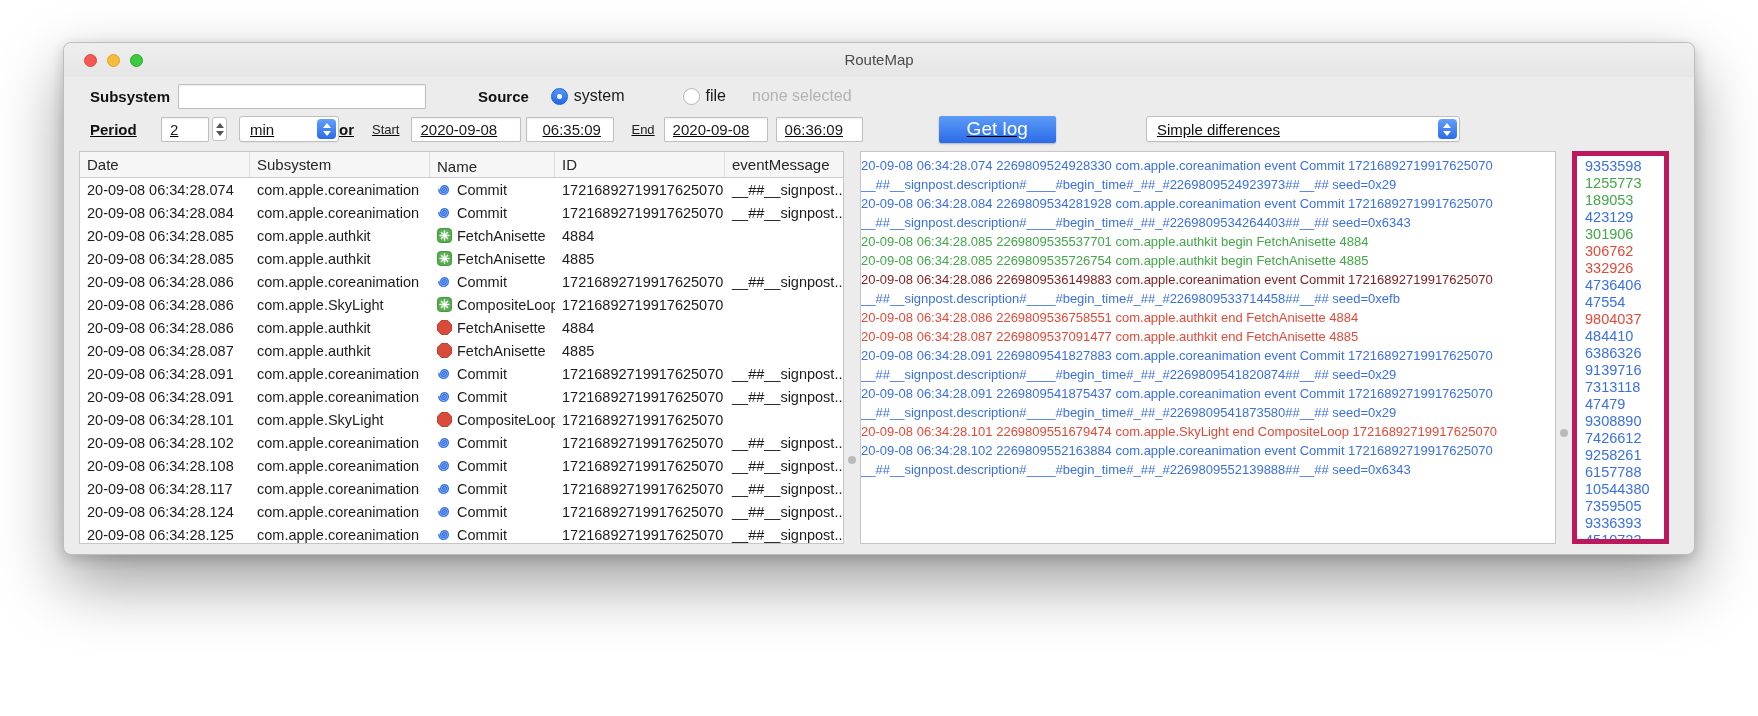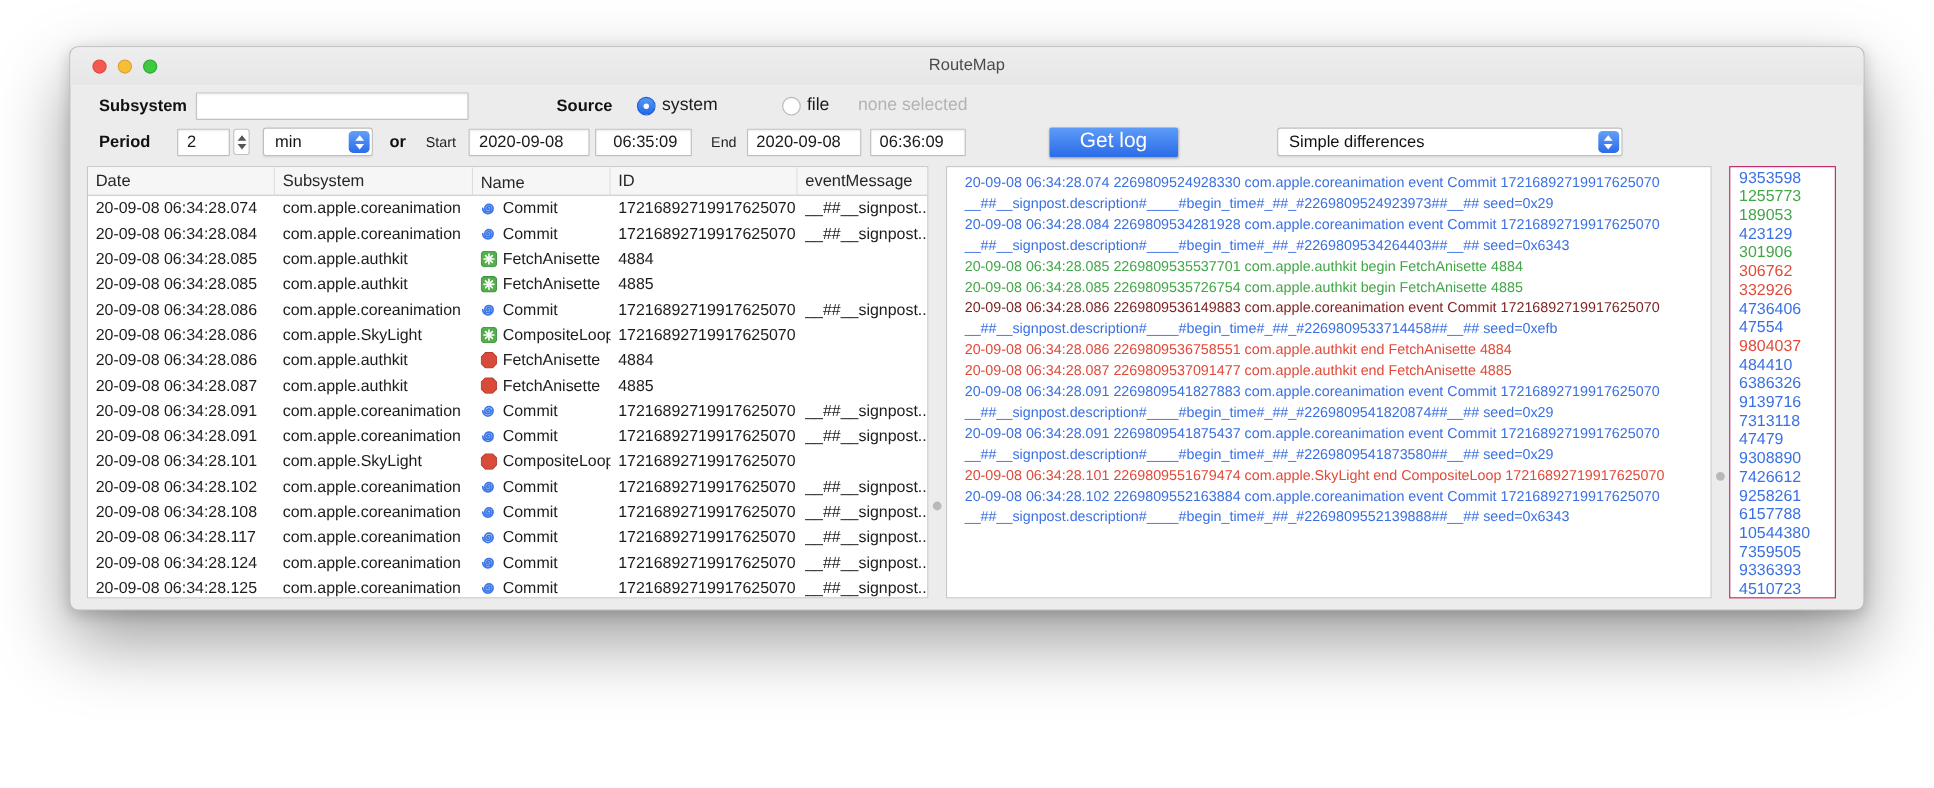--- a/index.html
+++ b/index.html
@@ -13,21 +13,21 @@
               background:linear-gradient(#eeeeee,#e6e6e6); }
   .traffic { position:absolute; left:20px; top:11px; display:flex; gap:10px; }
   .tl { width:13px; height:13px; border-radius:50%; display:inline-block; }
   .tl.red    { background:#f25a52; border:1px solid #df4840; }
   .tl.yellow { background:#f6bd3b; border:1px solid #dfa023; }
   .tl.green  { background:#3ec93f; border:1px solid #2aa82f; }
   .title { text-align:center; line-height:34px; font-size:15px; color:#4b4b4b; }
   
   .trow { display:flex; align-items:center; height:26px; padding-left:26px; }
   .trow1 { margin-top:6px; }
-  .trow2 { margin-top:7px; }
+  .trow2 { margin-top:7px;text-decoration:underline; }
   .lbl  { font-size:15px; font-weight:700; color:#111; }
   .lbl-plain { font-size:13px; color:#222; }
   .txt { height:25px; background:#fff; border:1px solid #bfbfbf; font-size:15px;
          color:#1a1a1a; padding:0 8px; border-radius:1px;
          box-shadow:inset 0 1px 2px rgba(0,0,0,.07); outline:none;
          font-family:"Liberation Sans","DejaVu Sans",sans-serif; }
   .muted { font-size:16px; color:#b3b3b3; }
   
   .radio { width:17px; height:17px; border-radius:50%; display:inline-block;
            background:#fff; border:1px solid #b9b9b9; position:relative;
@@ -73,44 +73,44 @@
         overflow:hidden; }
   .c-date{ width:170px; flex:none; } .c-sub{ width:180px; flex:none; }
   .c-name{ width:125px; flex:none; display:flex; align-items:center; gap:5px; }
   .c-id{ width:170px; flex:none; } .c-msg{ flex:1; }
   .icon { width:15px; height:15px; flex:none; display:inline-block; }
   .icon svg { width:15px; height:15px; display:block; }
   .vstrip { width:16px; flex:none; position:relative; }
   .vstrip .thumb { position:absolute; left:4px; width:8px; height:8px; border-radius:50%;
                    background:#b9b9b9; }
   .log-pane { width:696px; flex:none; background:#fff; border:1px solid #c6c6c6;
-              padding:4px 16px; overflow:hidden; }
+              padding:4px 0; overflow:hidden; }
   .log-entry { font-size:13px; line-height:19px; word-wrap:break-word; }
-  .num-pane { width:97px; flex:none; background:#fff; border:1px solid #be185d;
+  .num-pane { width:97px; flex:none; background:#fff; border:5px solid #be185d;
               padding:2px 0 0 8px; overflow:hidden; }
   .num { font-size:14.5px; line-height:17px; }
 </style>
 </head>
 <body>
 
 <div class="window">
 
   <div class="titlebar">
     <div class="traffic">
       <span class="tl red"></span>
       <span class="tl yellow"></span>
       <span class="tl green"></span>
     </div>
     <div class="title">RouteMap</div>
   </div>
 
   <div class="trow trow1">
     <span class="lbl" style="width:88px;">Subsystem</span>
     <input class="txt" style="width: 248px;" value="">
-    <span class="lbl" style="margin-left:80px;">Source</span>
+    <span class="lbl" style="margin-left:52px;">Source</span>
     <span class="radio checked" style="margin-left:22px;"></span>
     <span class="rlabel">system</span>
     <span class="radio" style="margin-left:58px;"></span>
     <span class="rlabel">file</span>
     <span class="muted" style="margin-left:26px;">none selected</span>
   </div>
 
   <div class="trow trow2">
     <span class="lbl" style="width:61px;">Period</span>
     <input class="txt" style="width: 48px; margin-left: 10px;" value="2">
@@ -118,21 +118,21 @@
         <span class="up"></span>
         <span class="down"></span>
       </span>
     <div class="select" style="width:100px; margin-left:12px;">
       <span>min</span>
       <span class="sel-step">
           <span class="up"></span>
           <span class="down"></span>
         </span>
     </div>
-    <span class="lbl" style="margin-left:15px;text-align:right;">or</span>
+    <span class="lbl" style="text-align:right;">or</span>
     <span class="lbl-plain" style="margin-left:18px;">Start</span>
     <input class="txt" style="width: 110px; margin-left: 12px;" value="2020-09-08">
     <input class="txt" style="width: 88px; margin-left: 5px; padding-left: 15px;" value="06:35:09">
     <span class="lbl-plain" style="margin-left:17px;">End</span>
     <input class="txt" style="width: 104px; margin-left: 9px;" value="2020-09-08">
     <input class="txt" style="width: 87px; margin-left: 8px;" value="06:36:09">
     <button class="btn-primary" style="margin-left:76px;">Get log</button>
     <div class="select" style="width:314px; margin-left:90px;">
       <span>Simple differences</span>
       <span class="sel-step">

